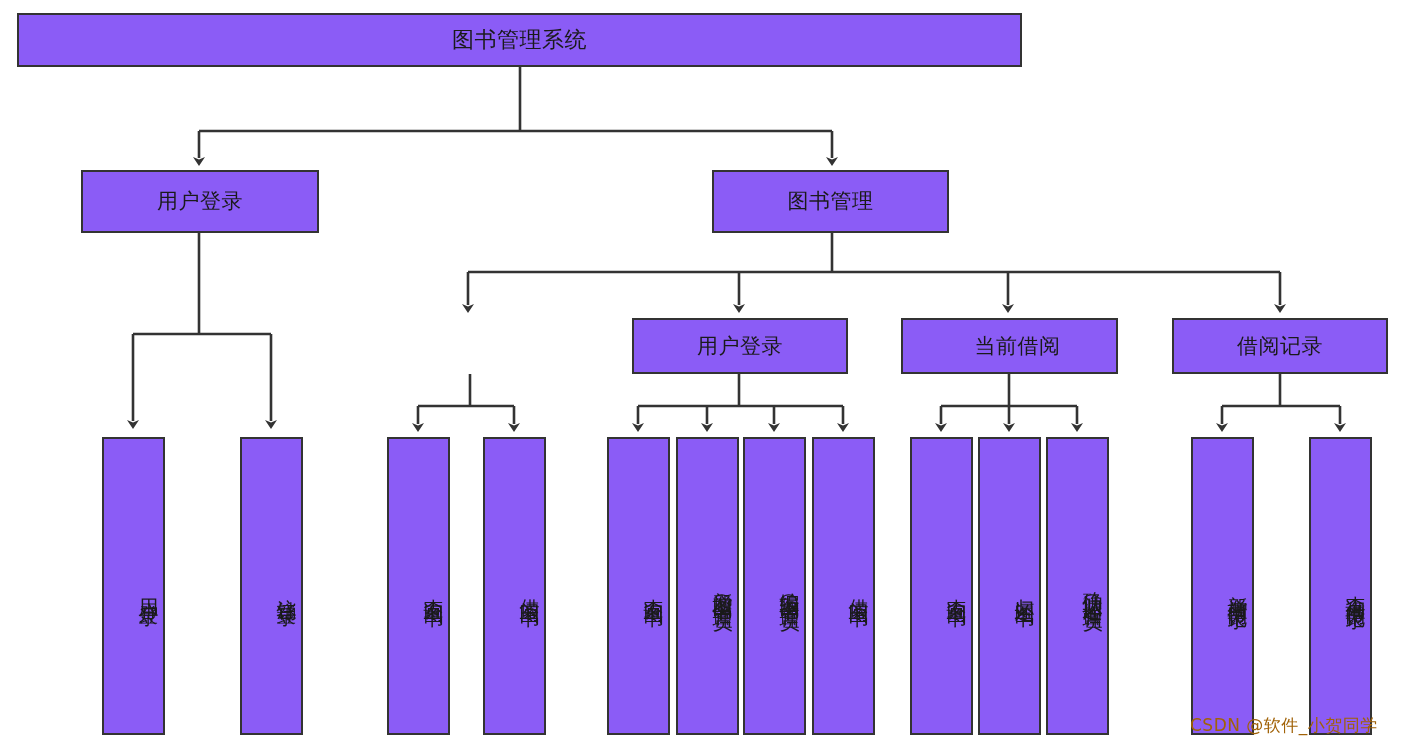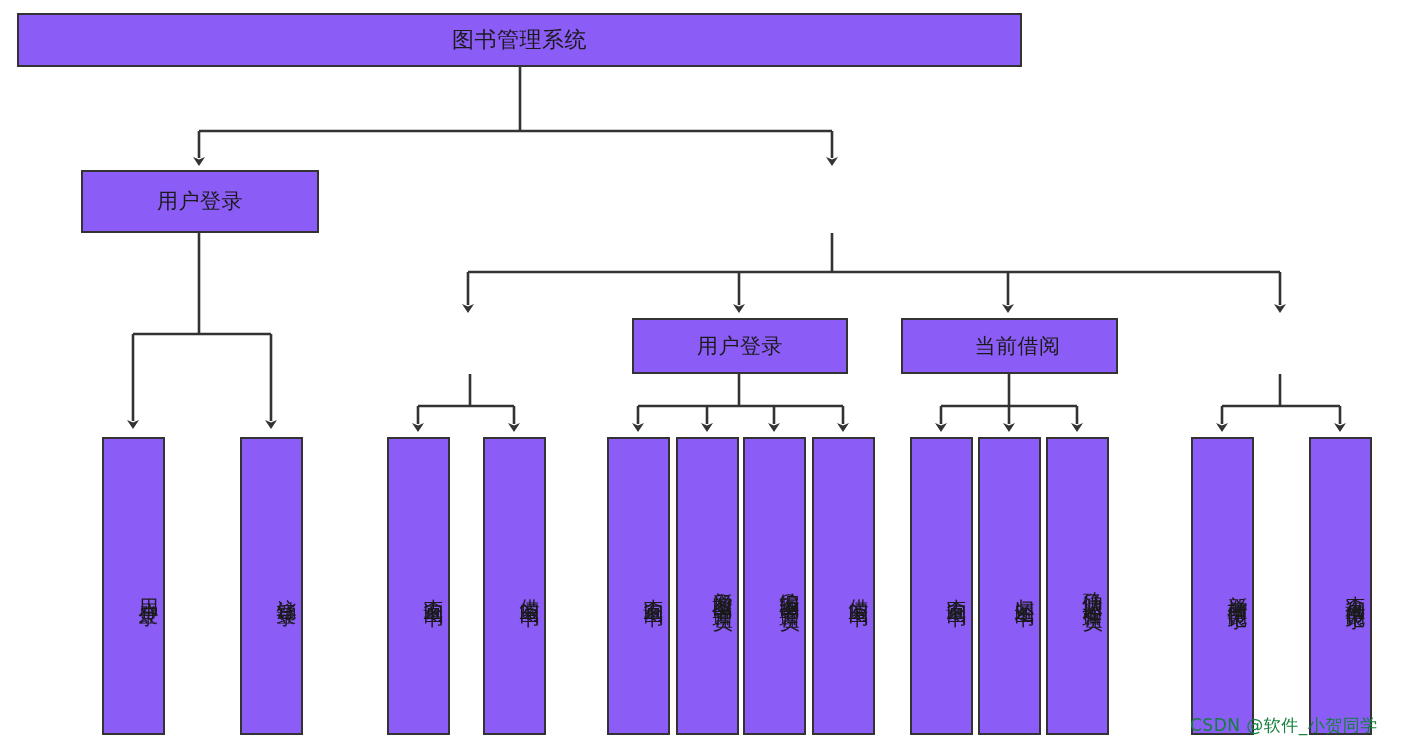--- a/index.html
+++ b/index.html
@@ -40,21 +40,21 @@
   }
   .node.vert .vlabel{
     display:block;
     writing-mode:vertical-rl;
     text-orientation:upright;
   }
   #root-node{font-size:22px;}
   .watermark{
     position:absolute;
     font-size:17px;
-    color:#15803d;
+    color:#a16207;
     white-space:nowrap;
     letter-spacing:0.5px;
     font-family:"DejaVu Sans","Liberation Sans",sans-serif;
   }
   .connectors{
     position:absolute;left:0;top:0;
     width:1405px;height:747px;
     pointer-events:none;
   }
 </style>
@@ -114,30 +114,36 @@
   </svg>
 
   <div class="node horiz" id="root-node" style="left:17px;top:13px;width:1005px;height:54px;">
     <span>图书管理系统</span>
   </div>
 
   <div class="node horiz" style="left:81px;top:170px;width:238px;height:63px;">
     <span>用户登录</span>
   </div>
 
+  <div class="node horiz" style="left:712px;top:170px;width:237px;height:63px;">
+    <span>图书管理</span>
+  </div>
 
 
   <div class="node horiz" style="left:632px;top:318px;width:216px;height:56px;">
     <span>用户登录</span>
   </div>
 
   <div class="node horiz" style="left:901px;top:318px;width:217px;height:56px;padding-left:16px;">
     <span>当前借阅</span>
   </div>
 
+  <div class="node horiz" style="left:1172px;top:318px;width:216px;height:56px;">
+    <span>借阅记录</span>
+  </div>
 
   <div class="node vert" style="left:102px;top:437px;width:63px;height:298px;">
     <span class="vlabel">用户登录</span>
   </div>
 
   <div class="node vert" style="left:240px;top:437px;width:63px;height:298px;">
     <span class="vlabel">注销登录</span>
   </div>
 
   <div class="node vert" style="left:387px;top:437px;width:63px;height:298px;">

